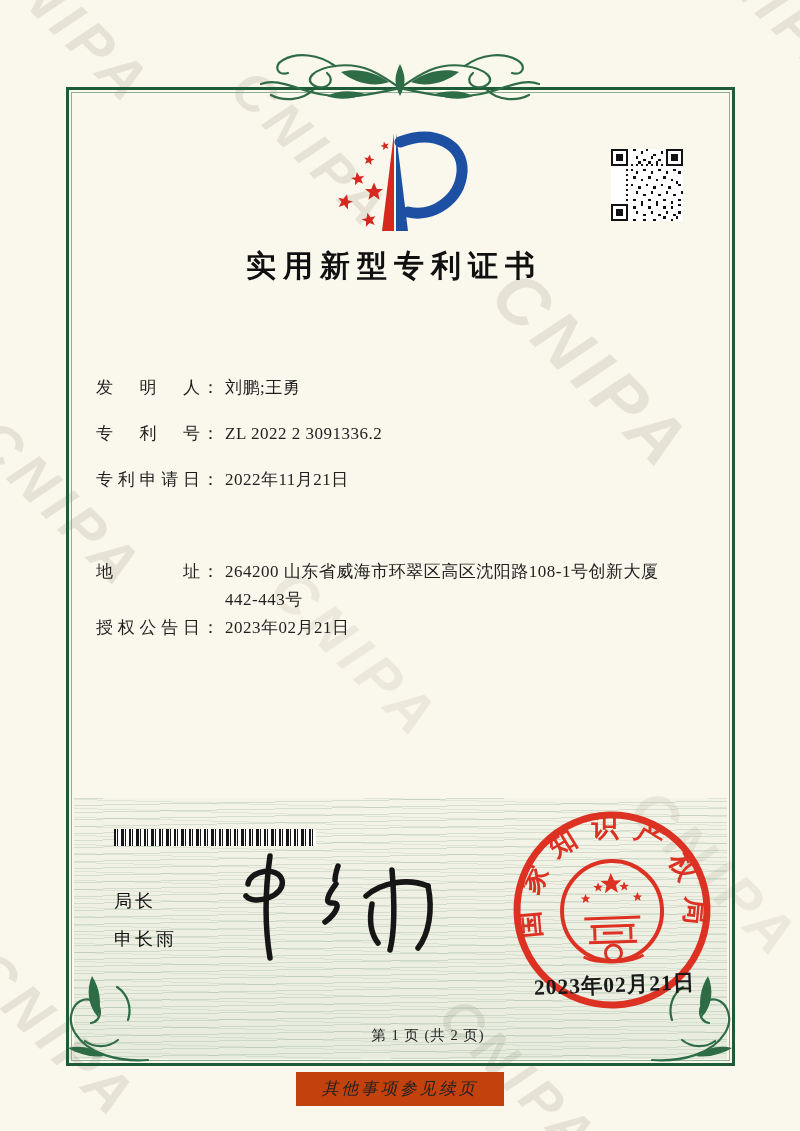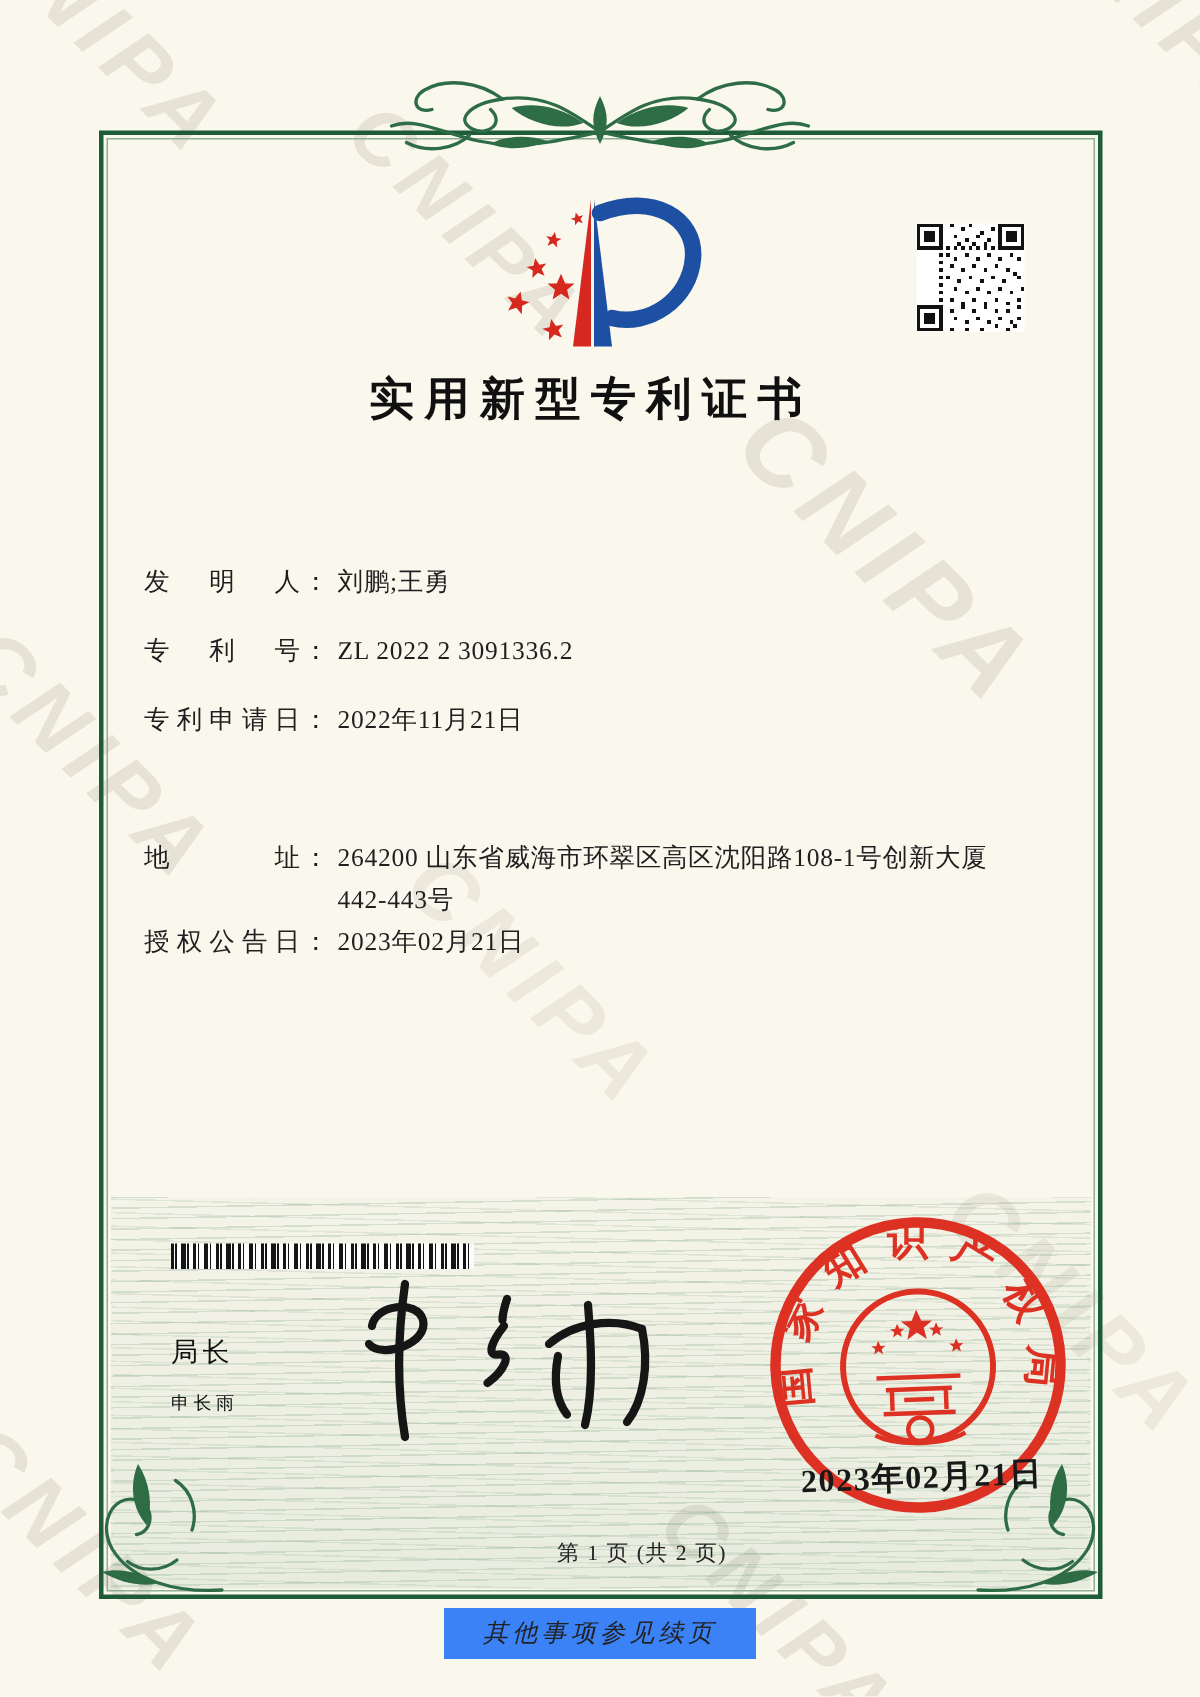--- a/index.html
+++ b/index.html
@@ -58,40 +58,40 @@
   .paras{position:absolute;left:96px;top:644px;width:618px;z-index:2;
          font-size:16.5px;line-height:32px;color:#2a2a2a;font-style:italic;letter-spacing:0.5px;}
   .paras p{margin:0;text-indent:2em;}
 
   
   .barcode{position:absolute;left:114px;top:829px;width:202px;height:17px;z-index:2;
      background:repeating-linear-gradient(90deg,#151515 0 2px,#fdfdfd 2px 3px,#151515 3px 4px,
        #fdfdfd 4px 7px,#151515 7px 10px,#fdfdfd 10px 11px,#151515 11px 12px,#fdfdfd 12px 15px);}
   .issuer-title{position:absolute;left:114px;top:889px;font-size:18px;letter-spacing:3px;
      color:#111;font-family:"Liberation Sans","DejaVu Sans",sans-serif;z-index:2;text-align:right;}
-  .issuer-name{position:absolute;left:114px;top:927px;font-size:12px;letter-spacing:3px;
+  .issuer-name{position:absolute;left:114px;top:927px;font-size:18px;letter-spacing:3px;
      color:#111;font-family:"Liberation Sans","DejaVu Sans",sans-serif;z-index:2;}
   .signature{position:absolute;left:232px;top:850px;width:212px;height:116px;z-index:3;}
 
   
   .seal{position:absolute;left:508px;top:806px;width:208px;height:208px;z-index:3;
         transform:rotate(-2deg);opacity:0.96;}
   .seal-ring{fill:none;stroke:var(--seal);stroke-width:7;}
   .seal-text{font-size:27px;font-weight:bold;letter-spacing:14px;fill:var(--seal);
              font-family:"Liberation Sans","DejaVu Sans",sans-serif;}
   .emblem{stroke:var(--seal);fill:none;}
   .emblem .fillred{fill:var(--seal);stroke:none;}
   .seal-date{font-size:21.5px;font-weight:bold;fill:#111;text-anchor:middle;
              font-family:"Liberation Serif","DejaVu Serif",serif;letter-spacing:1px;}
 
   
   .page-info{position:absolute;left:0;top:1026px;width:800px;text-align:center;
              font-size:14.5px;color:#222;z-index:2;letter-spacing:1px;padding-left:28px;}
   .note-strip{position:absolute;left:50%;top:1072px;transform:translateX(-50%);
-              background:#3b82f6;padding:6px 26px;z-index:2;}
+              background:#c2410c;padding:6px 26px;z-index:2;}
   .note-text{font-size:16.5px;font-style:italic;letter-spacing:3px;color:#222;}
 
   .green-stroke{stroke:#2e6c46;fill:none;stroke-width:2.2;stroke-linecap:round;}
   .green-fill{fill:#2e6c46;stroke:none;}
 </style>
 </head>
 <body>
 
 <div class="page">
 

